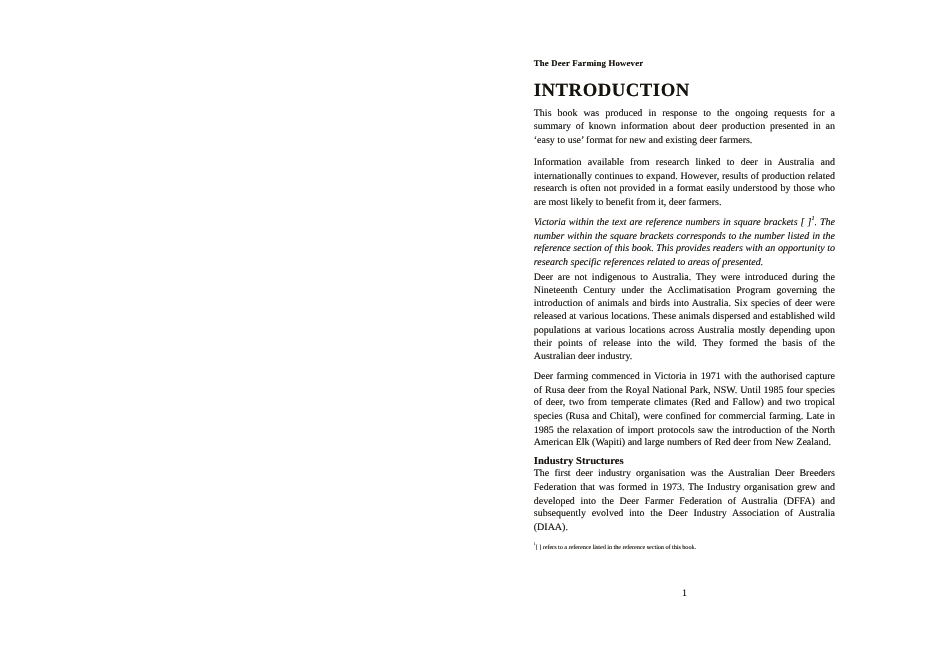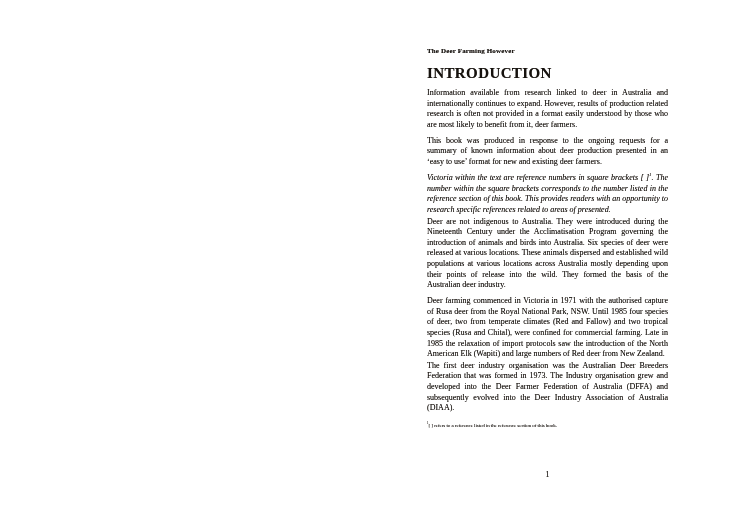--- a/index.html
+++ b/index.html
@@ -47,32 +47,33 @@
 <body>
 
 <div class="sheet">
 
   <div class="text-column">
 
     <div class="running-head">The Deer Farming However</div>
 
     <h1 class="title">INTRODUCTION</h1>
 
+    <p class="body-par">This book was produced in response to the ongoing requests for a summary of known information about deer production presented in an ‘easy to use’ format for new and existing deer farmers.</p>
+
     <p class="body-par mt-lg">Information available from research linked to deer in Australia and internationally continues to expand. However, results of production related research is often not provided in a format easily understood by those who are most likely to benefit from it, deer farmers.</p>
-
-    <p class="body-par">This book was produced in response to the ongoing requests for a summary of known information about deer production presented in an ‘easy to use’ format for new and existing deer farmers.</p>
 
 
     <p class="body-par italic"><span>Victoria within the text are reference numbers in square brackets [ ]</span><sup>1</sup><span>. The number within the square brackets corresponds to the number listed in the reference section of this book. This provides readers with an opportunity to research specific references related to areas of presented.</span></p>
 
 
     <p class="body-par flush">Deer are not indigenous to Australia. They were introduced during the Nineteenth Century under the Acclimatisation Program governing the introduction of animals and birds into Australia. Six species of deer were released at various locations. These animals dispersed and established wild populations at various locations across Australia mostly depending upon their points of release into the wild. They formed the basis of the Australian deer industry.</p>
 
     <p class="body-par">Deer farming commenced in Victoria in 1971 with the authorised capture of Rusa deer from the Royal National Park, NSW.  Until 1985 four species of deer, two from temperate climates (Red and Fallow) and two tropical species (Rusa and Chital), were confined for commercial farming.  Late in 1985 the relaxation of import protocols saw the introduction of the North American Elk (Wapiti) and large numbers of Red deer from New Zealand.</p>
 
+    <h2 class="section-heading mt-sm">Industry Structures</h2>
 
     <p class="body-par flush">The first deer industry organisation was the Australian Deer Breeders Federation that was formed in 1973.  The Industry organisation grew and developed into the Deer Farmer Federation of Australia (DFFA) and subsequently evolved into the Deer Industry Association of Australia (DIAA).</p>
 
     <div class="footnote"><sup>1</sup><span>[ ] refers to a reference listed in the reference section of this book.</span></div>
 
   </div>
 
   <div class="page-number">1</div>
 
 </div>

